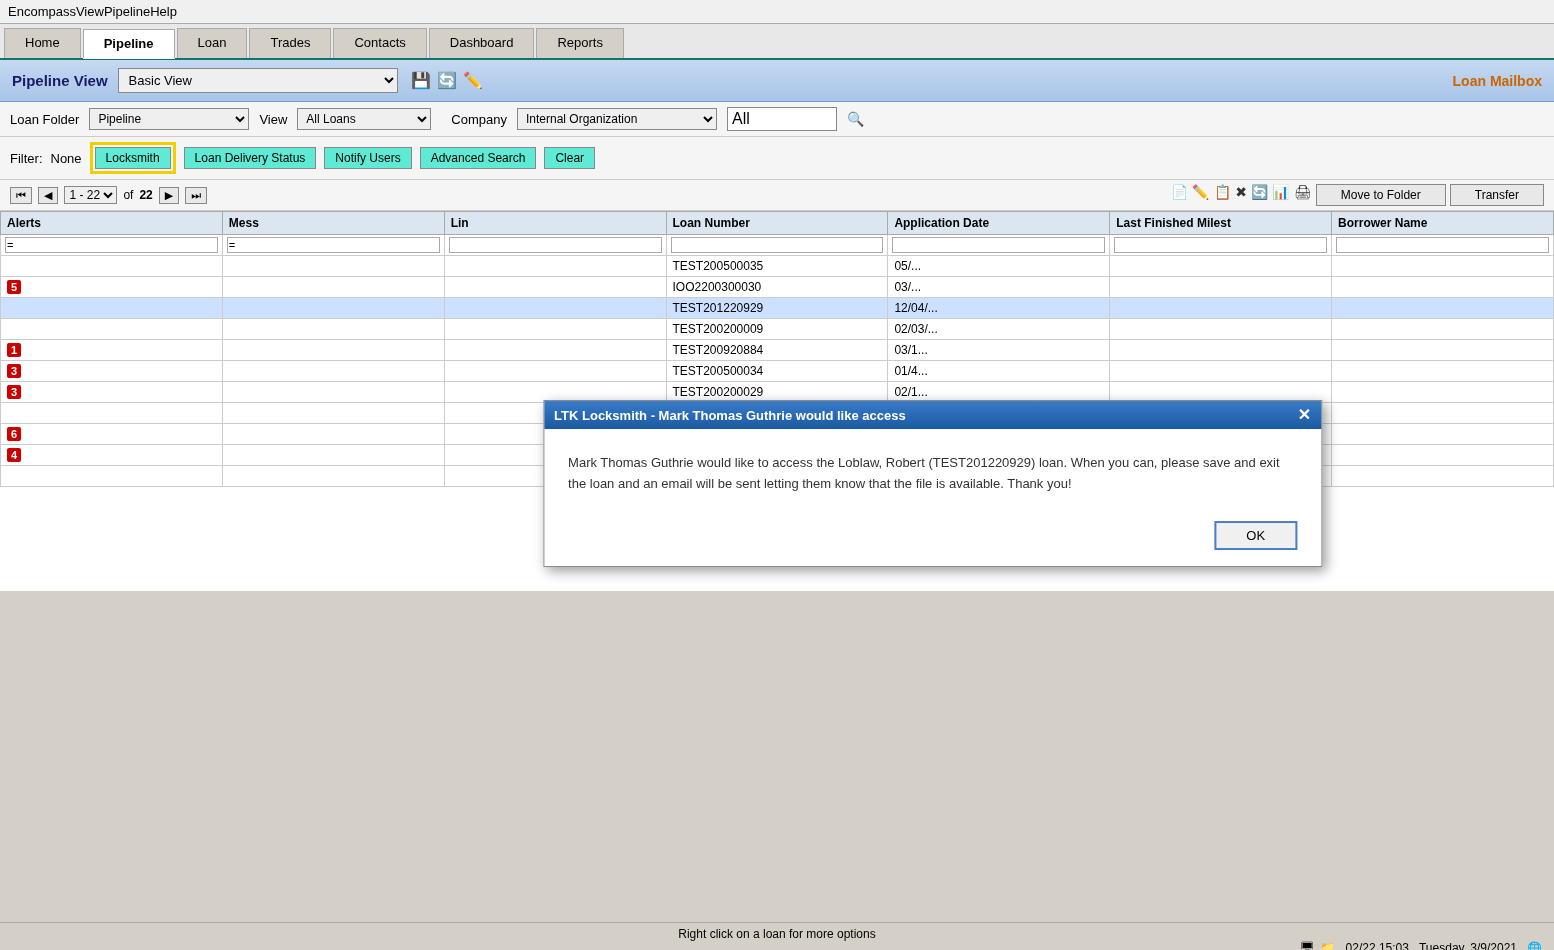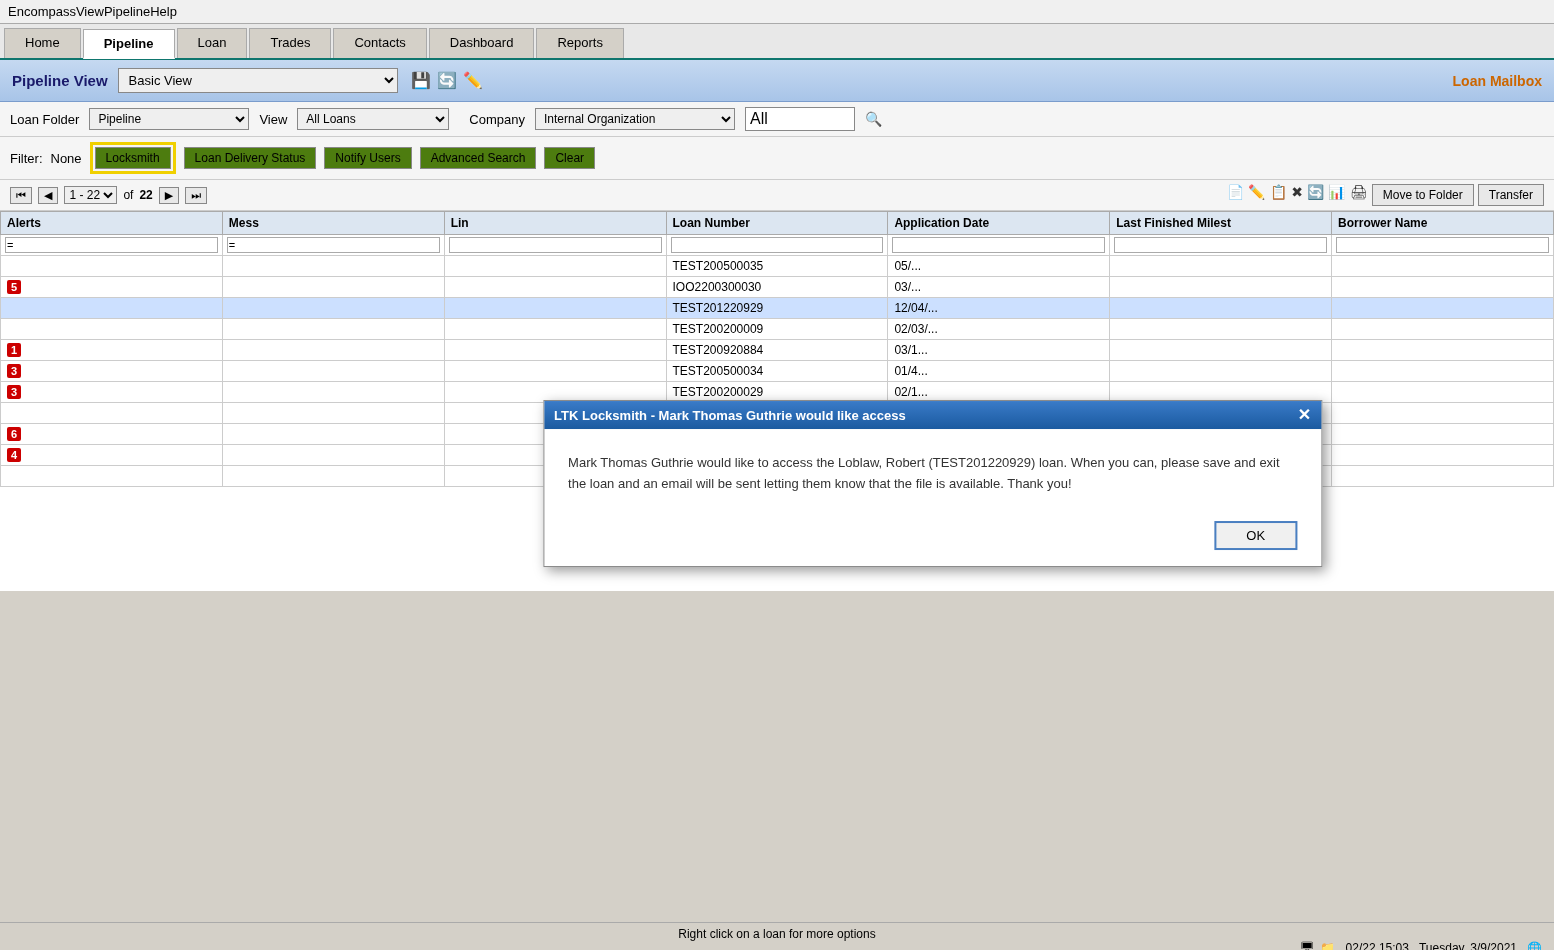--- a/index.html
+++ b/index.html
@@ -25,30 +25,30 @@
     
     .filter-bar { background: #f5f5f5; padding: 5px 10px; display: flex; align-items: center; gap: 10px; border-bottom: 1px solid #ccc; }
     .filter-bar select { padding: 2px 4px; border: 1px solid #888; font-size: 12px; }
     .filter-bar .company-label { margin-left: 10px; }
     .filter-bar input[type=text] { border: 1px solid #888; padding: 2px 4px; font-size: 16px; width: 120px; }
     .search-icon-btn { cursor: pointer; font-size: 14px; }
 
     
     .action-bar { background: #f5f5f5; padding: 5px 10px; display: flex; align-items: center; gap: 8px; border-bottom: 1px solid #ccc; }
     .filter-none { font-size: 13px; }
-    .action-btn { padding: 3px 10px; border: 1px solid #888; background: #4d7c0f; cursor: pointer; font-size: 12px; white-space: nowrap; }
+    .action-btn { padding: 3px 10px; border: 1px solid #888; background: #5eead4; cursor: pointer; font-size: 12px; white-space: nowrap; }
 
     
     .pagination-bar { background: #f5f5f5; padding: 4px 10px; display: flex; align-items: center; gap: 6px; border-bottom: 1px solid #ccc; }
     .pag-btn { border: 1px solid #888; background: #e8e8e8; padding: 1px 5px; cursor: pointer; font-size: 11px; min-width: 20px; }
     .pag-select { font-size: 12px; border: 1px solid #888; }
     .pag-of { font-size: 12px; }
     .pag-icons { display: flex; gap: 4px; margin-left: auto; }
     .pag-icon { cursor: pointer; font-size: 14px; color: #333; }
-    .move-btn { padding: 3px 10px; border: 1px solid #888; background: #e8e8e8; cursor: pointer; font-size: 12px; }
+    .move-btn { padding: 3px 24px; border: 1px solid #888; background: #e8e8e8; cursor: pointer; font-size: 12px; }
 
     
     .table-container { background: #fff; overflow: auto; position: relative; }
     .data-table { width: 100%; border-collapse: collapse; font-size: 12px; }
     .data-table th { background: #dce6f1; border: 1px solid #aaa; padding: 4px 6px; text-align: left; font-size: 12px; white-space: nowrap; }
     .data-table td { border: 1px solid #ccc; padding: 3px 6px; white-space: nowrap; }
     .data-table .filter-row td { padding: 2px 4px; }
     .data-table .filter-row input { width: 100%; border: 1px solid #aaa; font-size: 11px; padding: 1px; }
     .data-table tbody tr.selected { background: #cce0ff; }
     .alert-badge { background: #cc0000; color: #fff; border-radius: 2px; padding: 1px 4px; font-size: 11px; font-weight: bold; cursor: pointer; }
@@ -101,21 +101,21 @@
   </div>
   <span class="loan-mailbox">Loan Mailbox</span>
 </div>
 
 <div class="filter-bar">
   <span>Loan Folder</span>
   <select style="width:160px;">
     <option>Pipeline</option>
   </select>
   <span>View</span>
-  <select style="width:152px;">
+  <select style="width:134px;">
     <option>All Loans</option>
   </select>
   <span class="company-label">Company</span>
   <select style="width:200px;">
     <option>Internal Organization</option>
   </select>
   <input type="text" value="All" style="width: 110px;">
   <span class="search-icon-btn">🔍</span>
 </div>
 

